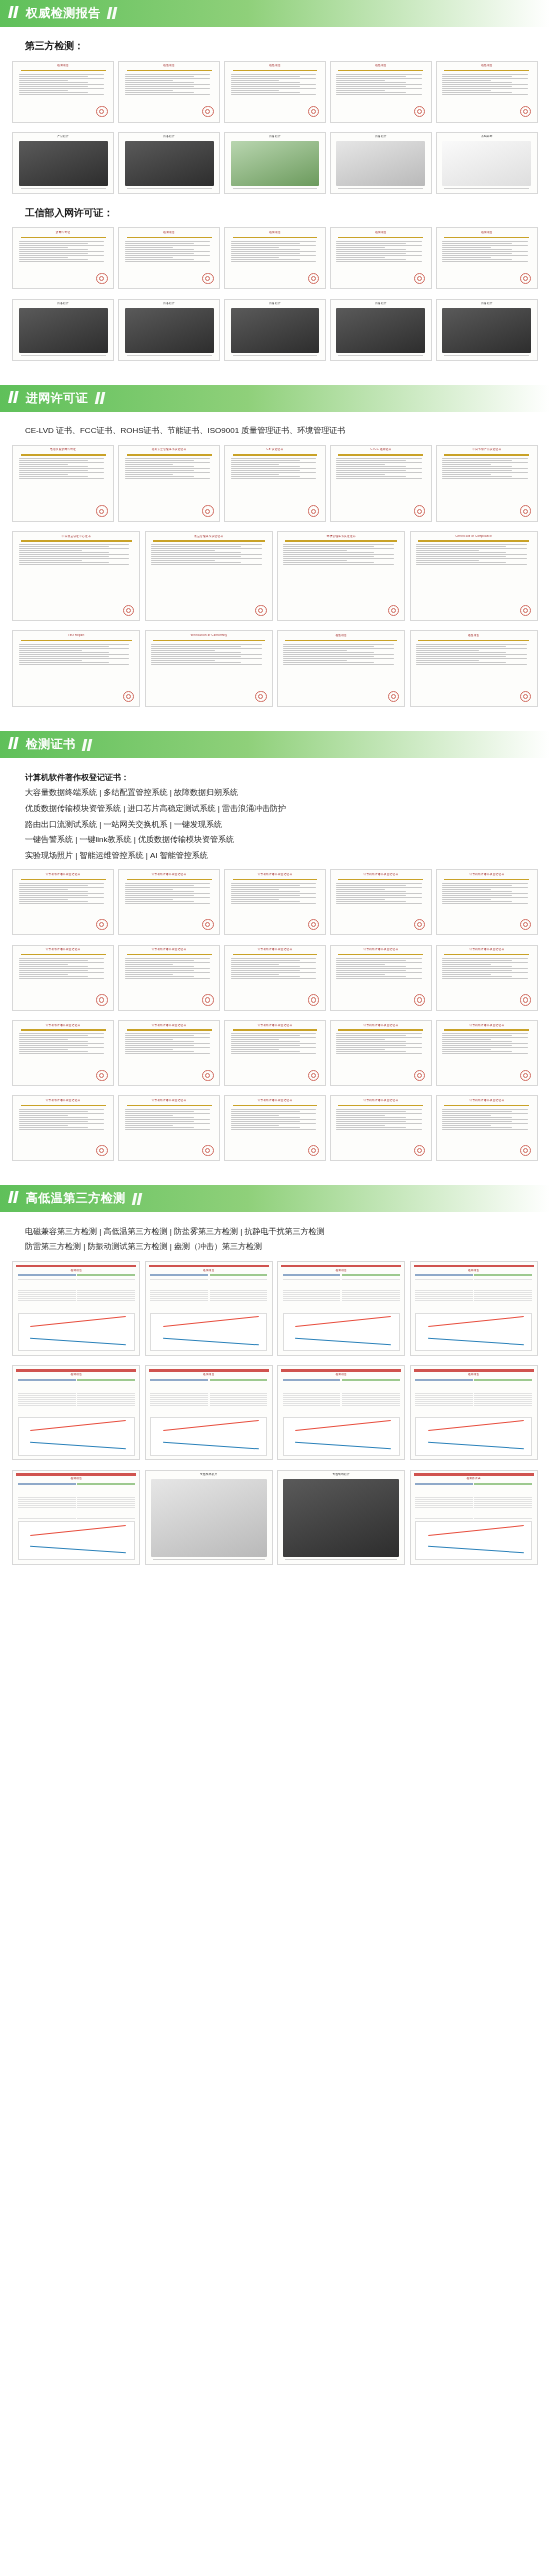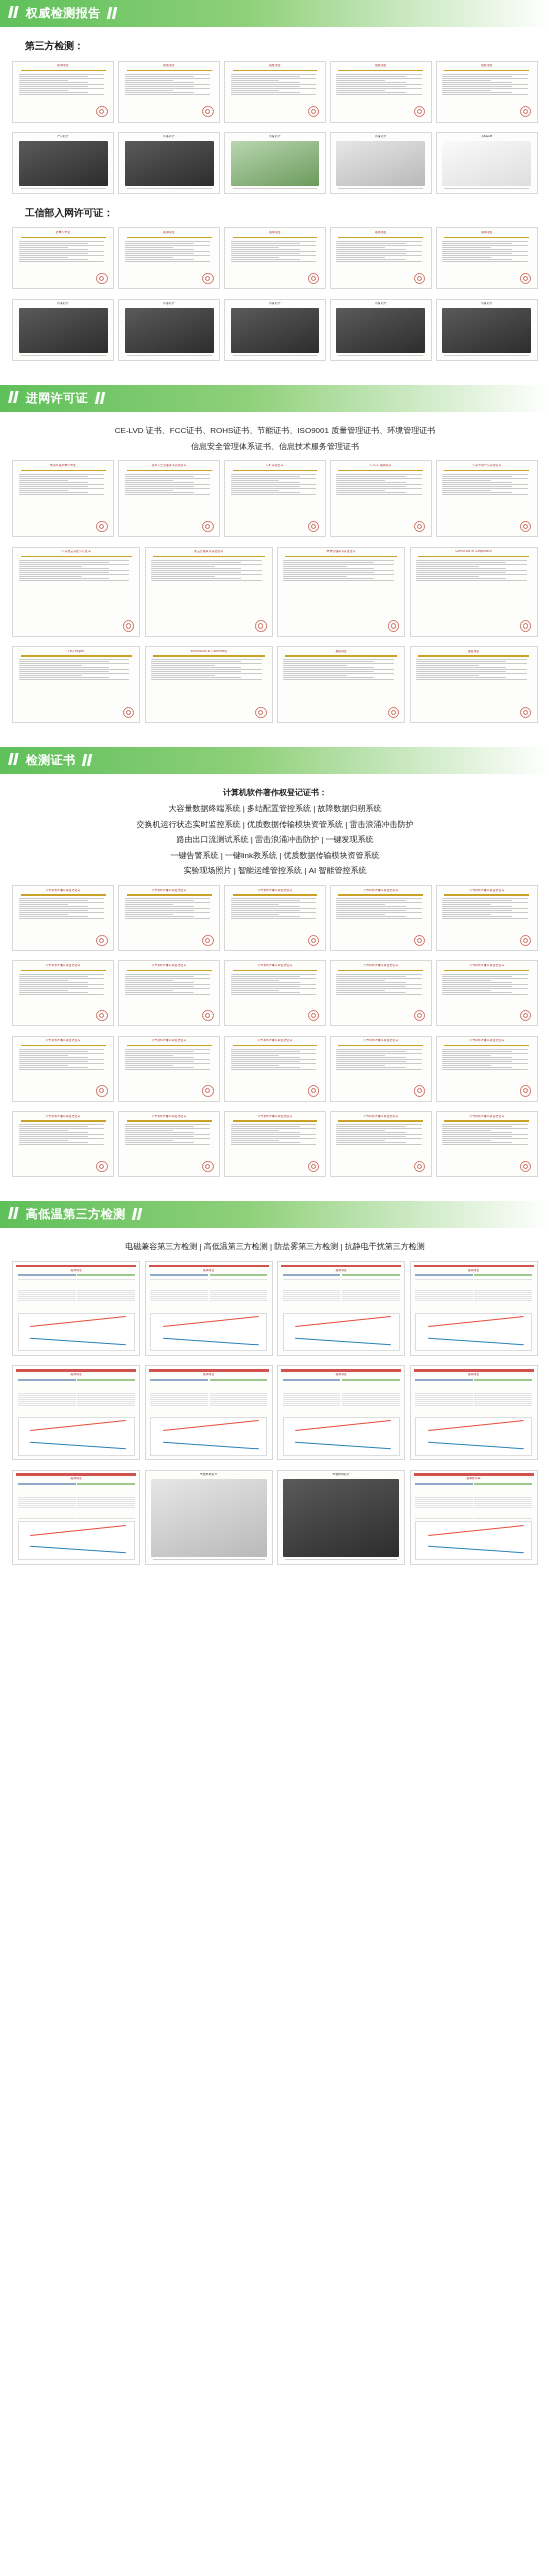--- a/index.html
+++ b/index.html
@@ -52,21 +52,20 @@
     color: #1a1a1a;
     margin: 13.4px 0 7.2px 25px;
   }
 
   
   .desc {
     margin: 11.3px 25px 6.2px 25px;
     font-size: 8px;
     line-height: 1.95;
     color: #1d1d1d;
-    text-align: center;
   }
   .desc .line { display: block; }
 
   
   .cert-grid {
     display: grid;
     gap: 4.6px;
     margin: 0 12.4px;
     padding: 0;
   }
@@ -464,21 +463,20 @@
     <span class="slashes"><span></span><span></span></span>
     <span class="title">进网许可证</span>
     <span class="tail-slashes">
         <span></span>
         <span></span>
       </span>
   </div>
 
   <div class="desc">
     <span class="line">CE-LVD 证书、FCC证书、ROHS证书、节能证书、ISO9001 质量管理证书、环境管理证书</span>
-    <span class="line">信息安全管理体系证书、信息技术服务管理证书</span>
   </div>
 
   <div class="cert-grid g5" id="grid-ind1">
       <div class="cert" style="height: 77px;">
         <div class="cert-inner">
           <div class="ctitle ">电信设备进网许可证</div>
           <div class="band"></div>
           <div class="lines">
             <div class="ln l"></div>
             <div class="ln m"></div>
@@ -750,22 +748,22 @@
     <span class="title">检测证书</span>
     <span class="tail-slashes">
         <span></span>
         <span></span>
       </span>
   </div>
 
   <div class="desc">
     <span class="line" style="font-weight:bold">计算机软件著作权登记证书：</span>
     <span class="line">大容量数据终端系统 | 多结配置管控系统 | 故障数据归朔系统</span>
-    <span class="line">交换机运行状态实时监控系统 | 优质数据传输模块资管系统 | 雷击浪涌冲击防护</span>
-    <span class="line">路由出口流测试系统 | 雷击浪涌冲击防护 | 一键发现系统</span>
+    <span class="line">优质数据传输模块资管系统 | 进口芯片高稳定测试系统 | 雷击浪涌冲击防护</span>
+    <span class="line">路由出口流测试系统 | 一站网关交换机系 | 一键发现系统</span>
     <span class="line">一键告警系统 | 一键link教系统 | 优质数据传输模块资管系统</span>
     <span class="line">实验现场照片 | 智能运维管控系统 | AI 智能管控系统</span>
   </div>
 
   <div class="cert-grid g5" id="grid-pat1">
       <div class="cert" style="height: 66px;">
         <div class="cert-inner">
           <div class="ctitle ">计算机软件著作权登记证书</div>
           <div class="band"></div>
           <div class="lines">
@@ -1181,20 +1179,21 @@
     <span class="slashes"><span></span><span></span></span>
     <span class="title">高低温第三方检测</span>
     <span class="tail-slashes">
         <span></span>
         <span></span>
       </span>
   </div>
 
   <div class="desc">
     <span class="line">电磁兼容第三方检测 | 高低温第三方检测 | 防盐雾第三方检测 | 抗静电干扰第三方检测</span>
+    <span class="line">防雷第三方检测 | 防振动测试第三方检测 | 盎测（冲击）第三方检测</span>
   </div>
 
   <div class="cert-grid g4" id="grid-tp1">
       <div class="cert" style="height: 95px;">
         <div class="cert-inner">
           <div class="redhdr"></div>
           <div class="ctitle">检测报告</div>
           <div class="cols">  
             <div class="col">
               <div class="hdrbar"></div>

